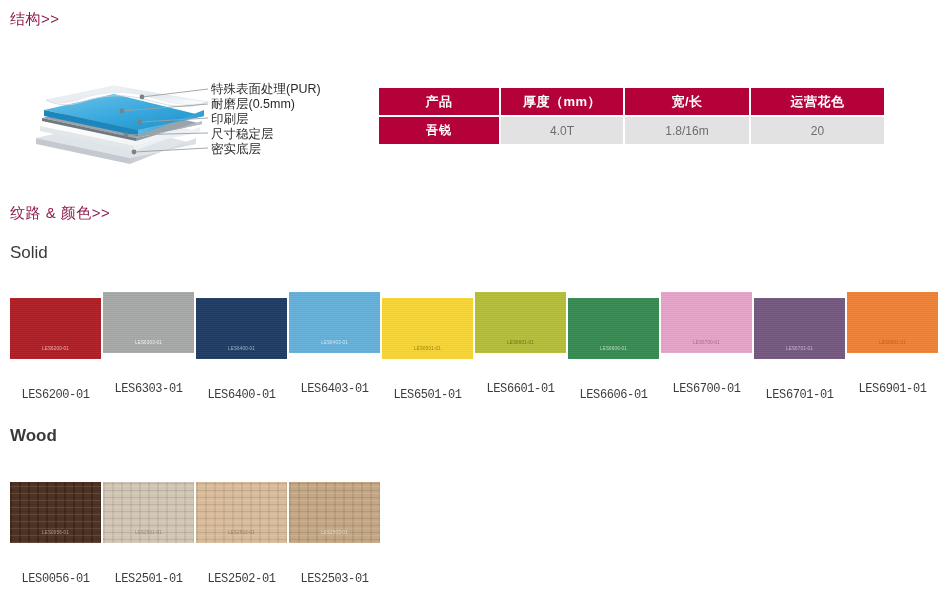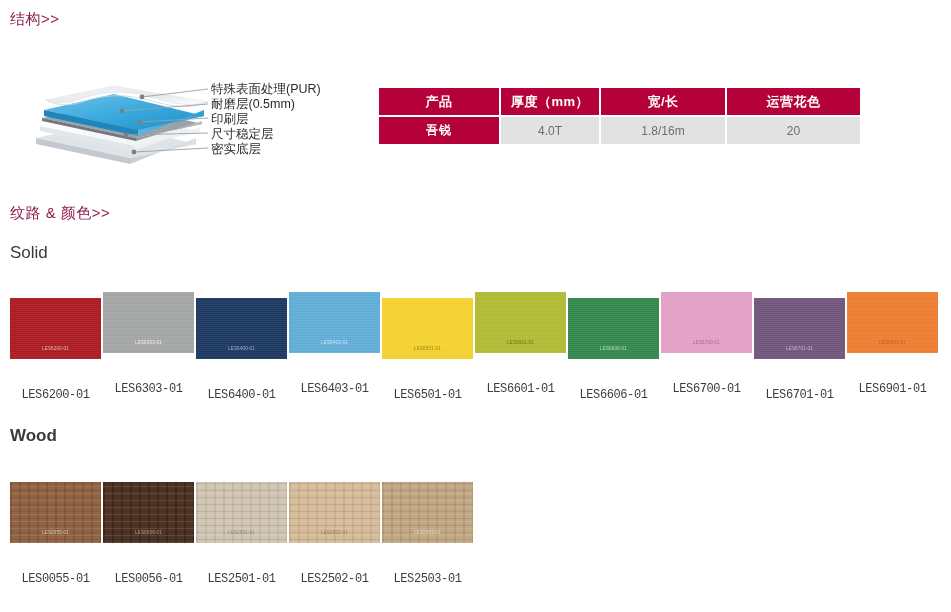--- a/index.html
+++ b/index.html
@@ -84,21 +84,21 @@
     text-align: center;
     vertical-align: middle;
   }
   #spec-table td.name-cell {
     background: #b5013a;
     color: #ffffff;
     font-weight: bold;
     letter-spacing: 1px;
   }
   .col-0 { width: 120px; }
-  .col-1 { width: 98px; }
+  .col-1 { width: 122px; }
   .col-2 { width: 124px; }
   .col-3 { width: 133px; }
 
   
   .swatch-row {
     position: absolute;
     display: flex;
   }
   #solid-row { left: 10px; top: 298px; }
   #wood-row  { left: 10px; top: 482px; }
@@ -343,27 +343,20 @@
         <div class="chip-code" style="color: rgb(184, 87, 21);">LES6901-01</div>
       </div>
       <div class="swatch-caption" style="top: 84px;">LES6901-01</div>
     </div>
   </div>
 
 <div class="sub-heading" id="heading-wood">Wood</div>
 
 <div class="swatch-row" id="wood-row">
     <div class="swatch-cell">
-      <div class="swatch-chip" style="background: rgb(138, 92, 58); margin-top: 0px;">
-        <div class="grain"></div>
-        <div class="chip-code" style="color: rgb(232, 217, 200);">LES0055-01</div>
-      </div>
-      <div class="swatch-caption" style="top: 90px;">LES0055-01</div>
-    </div>
-    <div class="swatch-cell">
       <div class="swatch-chip" style="background: rgb(69, 41, 26); margin-top: 0px;">
         <div class="grain"></div>
         <div class="chip-code" style="color: rgb(203, 179, 156);">LES0056-01</div>
       </div>
       <div class="swatch-caption" style="top: 90px;">LES0056-01</div>
     </div>
     <div class="swatch-cell">
       <div class="swatch-chip" style="background: rgb(207, 194, 176); margin-top: 0px;">
         <div class="grain"></div>
         <div class="chip-code" style="color: rgb(138, 124, 106);">LES2501-01</div>

